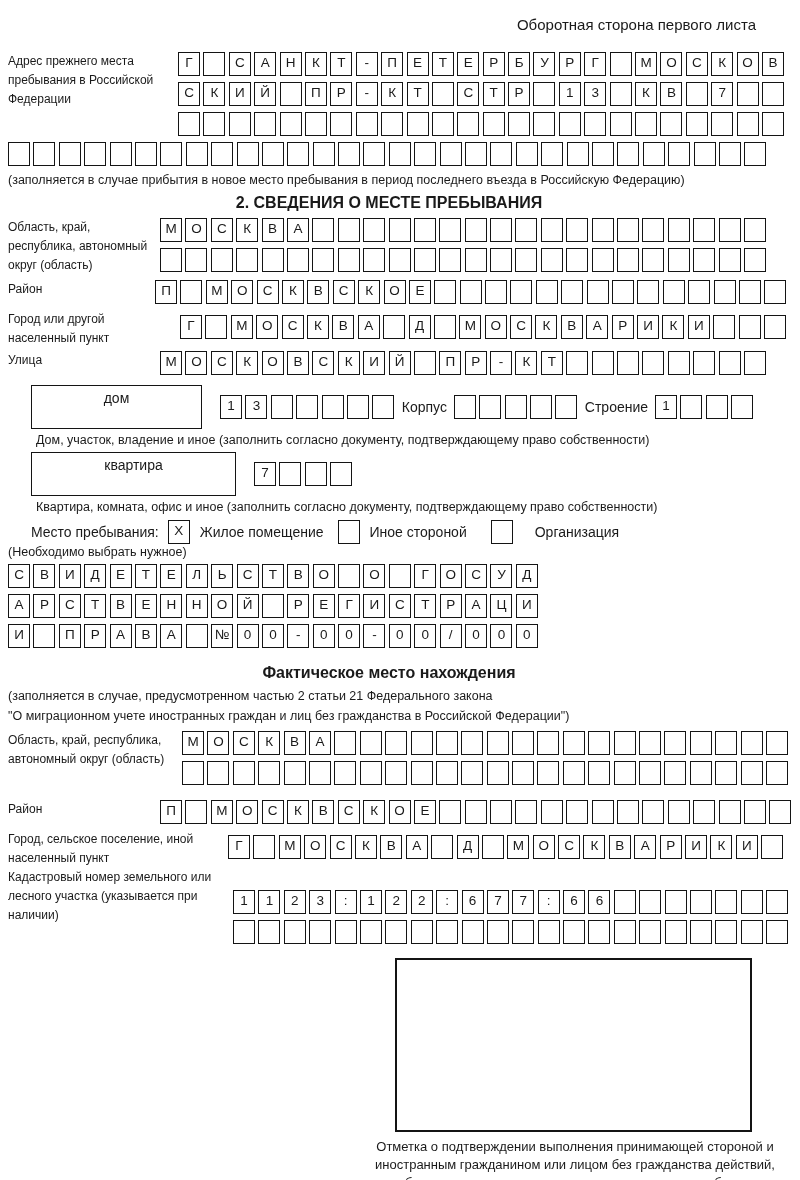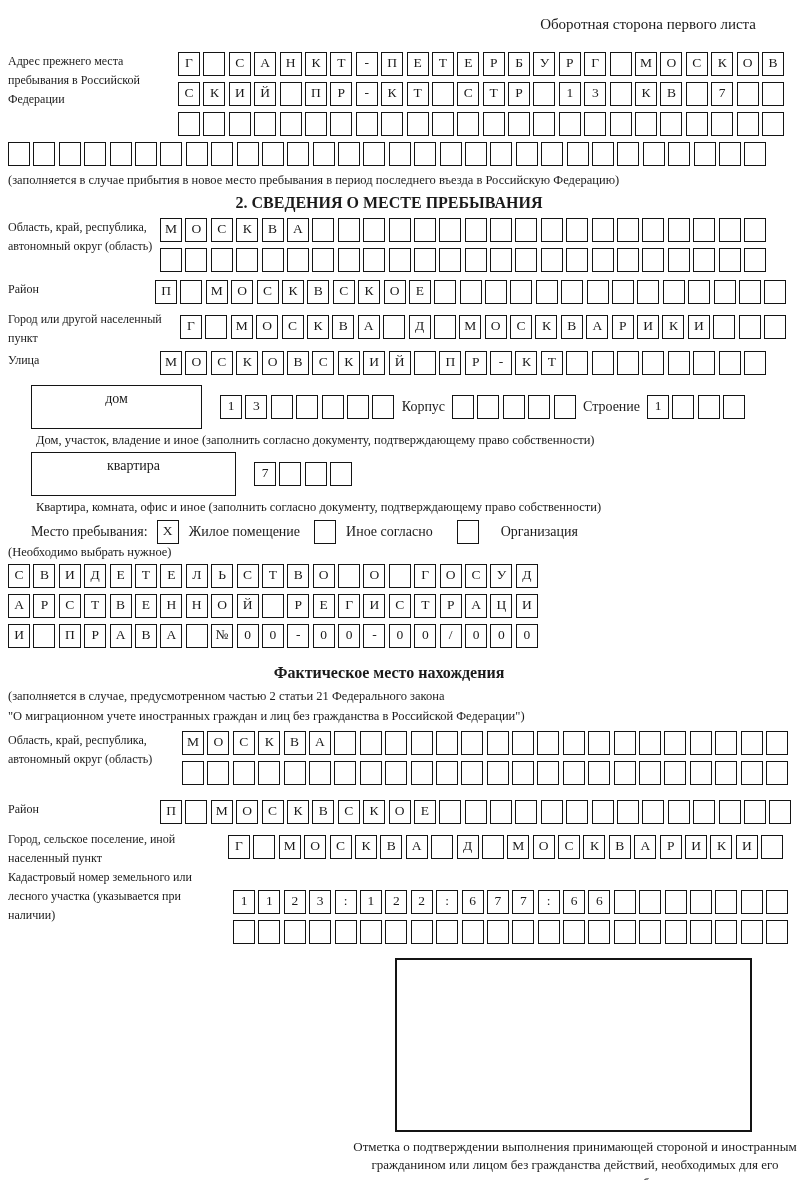--- a/index.html
+++ b/index.html
@@ -1,19 +1,19 @@
 <!DOCTYPE html>
 <html lang="ru"><head>
 <meta charset="utf-8">
 <style>
   html,body{margin:0;padding:0;background:#fff;}
   .page{
     position:relative;width:800px;height:1180px;box-sizing:border-box;
     padding:0 0 0 8px;background:#fff;color:#1a1a1a;
-    font-family:Liberation Serif, serif;overflow:hidden;
+    font-family:Liberation Sans, sans-serif;overflow:hidden;
   }
   .back-title{margin:16px 44px 0 0;text-align:right;font-size:15px;}
   .field{display:flex;align-items:flex-start;}
   .label{font-size:12px;line-height:19px;flex:0 0 auto;box-sizing:border-box;padding-right:6px;}
   .grids{display:flex;flex-direction:column;}
   .cells-row{display:flex;height:24px;margin-bottom:6px;}
   .cell{
     flex:none;width:22px;height:24px;box-sizing:border-box;border:1.6px solid #141414;
     margin-right:3.4px;text-align:center;font-size:13.5px;line-height:20px;background:#fff;
   }
@@ -350,21 +350,21 @@
         <span class="cell"></span>
       </div>
   </div>
   <div class="note" style="margin:3px 0 0 28px;">Квартира, комната, офис и иное (заполнить согласно документу, подтверждающему право собственности)</div>
 
   <div class="hrow" style="margin:5px 0 0 23px;">
     <span class="mesto-label">Место пребывания:</span>
     <span class="cell" style="margin-right:0;">X</span>
     <span class="opt-label">Жилое помещение</span>
     <span class="cell" style="margin-right:0;"></span>
-    <span class="opt-label" style="margin-right:24px;">Иное согласно</span>
+    <span class="opt-label" style="margin-right:24px;">Иное стороной</span>
     <span class="cell" style="margin-right:0;"></span>
     <span class="opt-label" style="margin-left:22px;">Организация</span>
   </div>
   <div class="note center" style="width:650px;">(Необходимо выбрать нужное)</div>
 
   <div class="field" style="margin-top:4px;">
     <div class="grids">
       <div class="cells-row">
           <span class="cell">С</span>
           <span class="cell">В</span>

